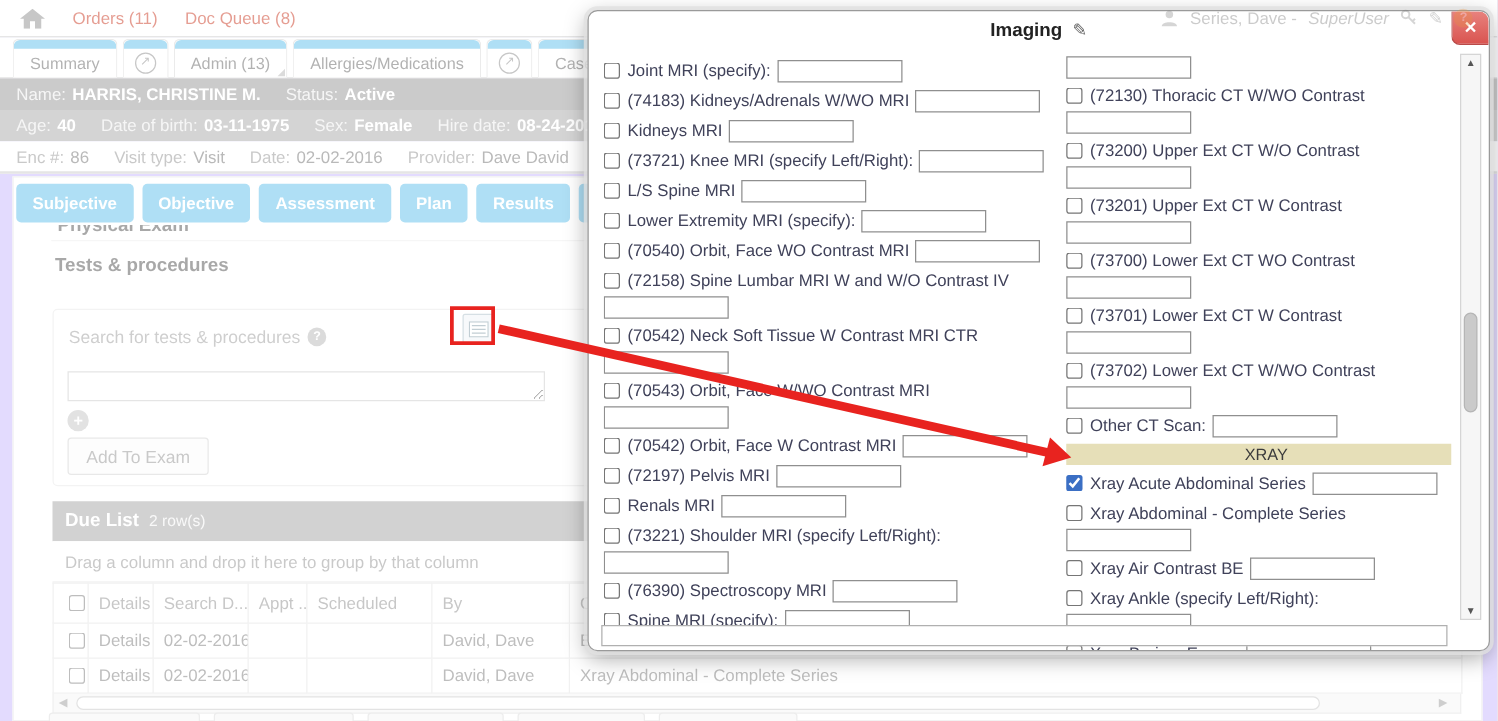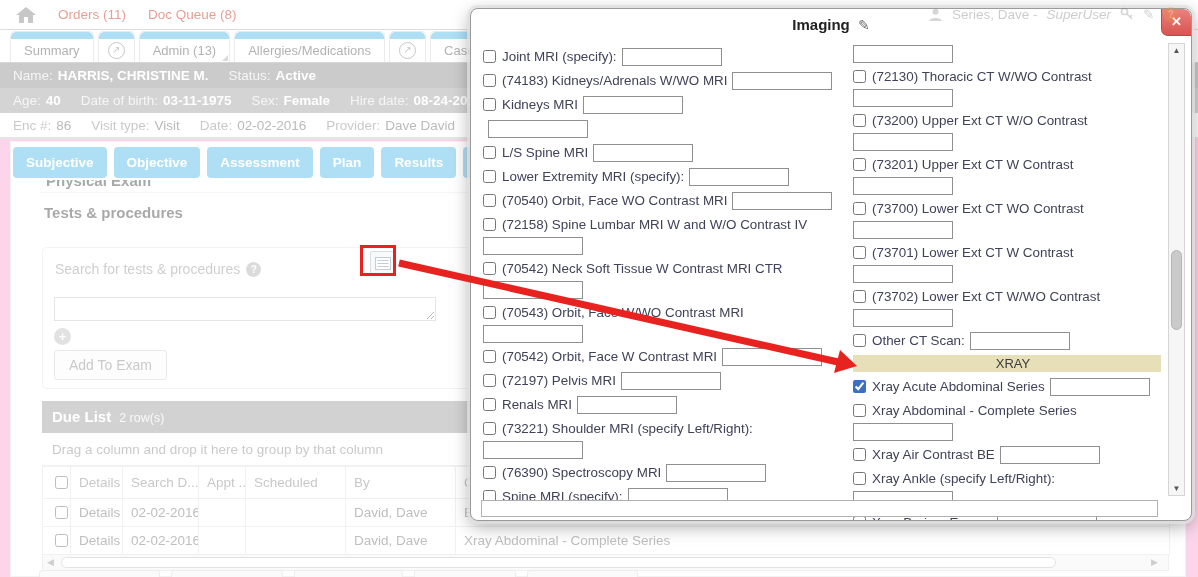--- a/index.html
+++ b/index.html
@@ -1,16 +1,16 @@
 <!DOCTYPE html>
 <html><head>
 <meta charset="utf-8">
 <style>
   html,body{margin:0;padding:0;background:#f6efdf;font-family:"Liberation Sans",sans-serif;}
-  #screen{position:relative;width:1198px;height:577px;overflow:hidden;background:#f9a8d4;}
+  #screen{position:relative;width:1198px;height:577px;overflow:hidden;background:#c4b5fd;}
   #screen *{box-sizing:border-box;}
 
   
   .topbar{position:absolute;left:0;top:0;width:100%;height:30px;background:#fff;border-bottom:1px solid #b9b9b9;display:flex;align-items:center;gap:22px;padding-left:16px;font-size:13.5px;}
   .home-ic{width:20px;height:16px;}
   .toplink{color:#c9341d;cursor:pointer;}
   .tabsrow{position:absolute;left:0;top:30px;width:100%;height:33px;background:#fff;border-bottom:1px solid #a9a9a9;display:flex;align-items:flex-end;gap:4px;padding-left:10px;}
   .tab{position:relative;height:31px;border:1px solid #d6d6d6;border-bottom:none;border-radius:5px 5px 0 0;background:#fff;display:flex;align-items:center;padding:6px 13px 0 13px;color:#5e5e5e;font-size:13px;white-space:nowrap;overflow:hidden;cursor:pointer;}
   .tab::before{content:"";position:absolute;top:0;left:0;right:0;height:7px;background:#58bdea;border-radius:5px 5px 0 0;}
   .tab .circ{display:inline-flex;align-items:center;justify-content:center;width:17px;height:17px;border:1.5px solid #8a8a8a;border-radius:50%;color:#8a8a8a;font-size:10px;line-height:1;}
@@ -323,21 +323,21 @@
 
           <div class="mi">
             <label><input type="checkbox" class="mcb" style=""><span class="milabel">(74183) Kidneys/Adrenals W/WO MRI</span></label><input type="text" class="tinput" style="">
           </div>
 
           <div class="mi">
             <label><input type="checkbox" class="mcb" style=""><span class="milabel">Kidneys MRI</span></label><input type="text" class="tinput" style="">
           </div>
 
           <div class="mi">
-            <input type="text" class="tinput" style="">
+            <label><input type="checkbox" class="mcb" style=""><span class="milabel">(73721) Knee MRI (specify Left/Right):</span></label><input type="text" class="tinput" style="">
           </div>
 
           <div class="mi">
             <label><input type="checkbox" class="mcb" style=""><span class="milabel">L/S Spine MRI</span></label><input type="text" class="tinput" style="">
           </div>
 
           <div class="mi">
             <label><input type="checkbox" class="mcb" style=""><span class="milabel">Lower Extremity MRI (specify):</span></label><input type="text" class="tinput" style="">
           </div>
 

